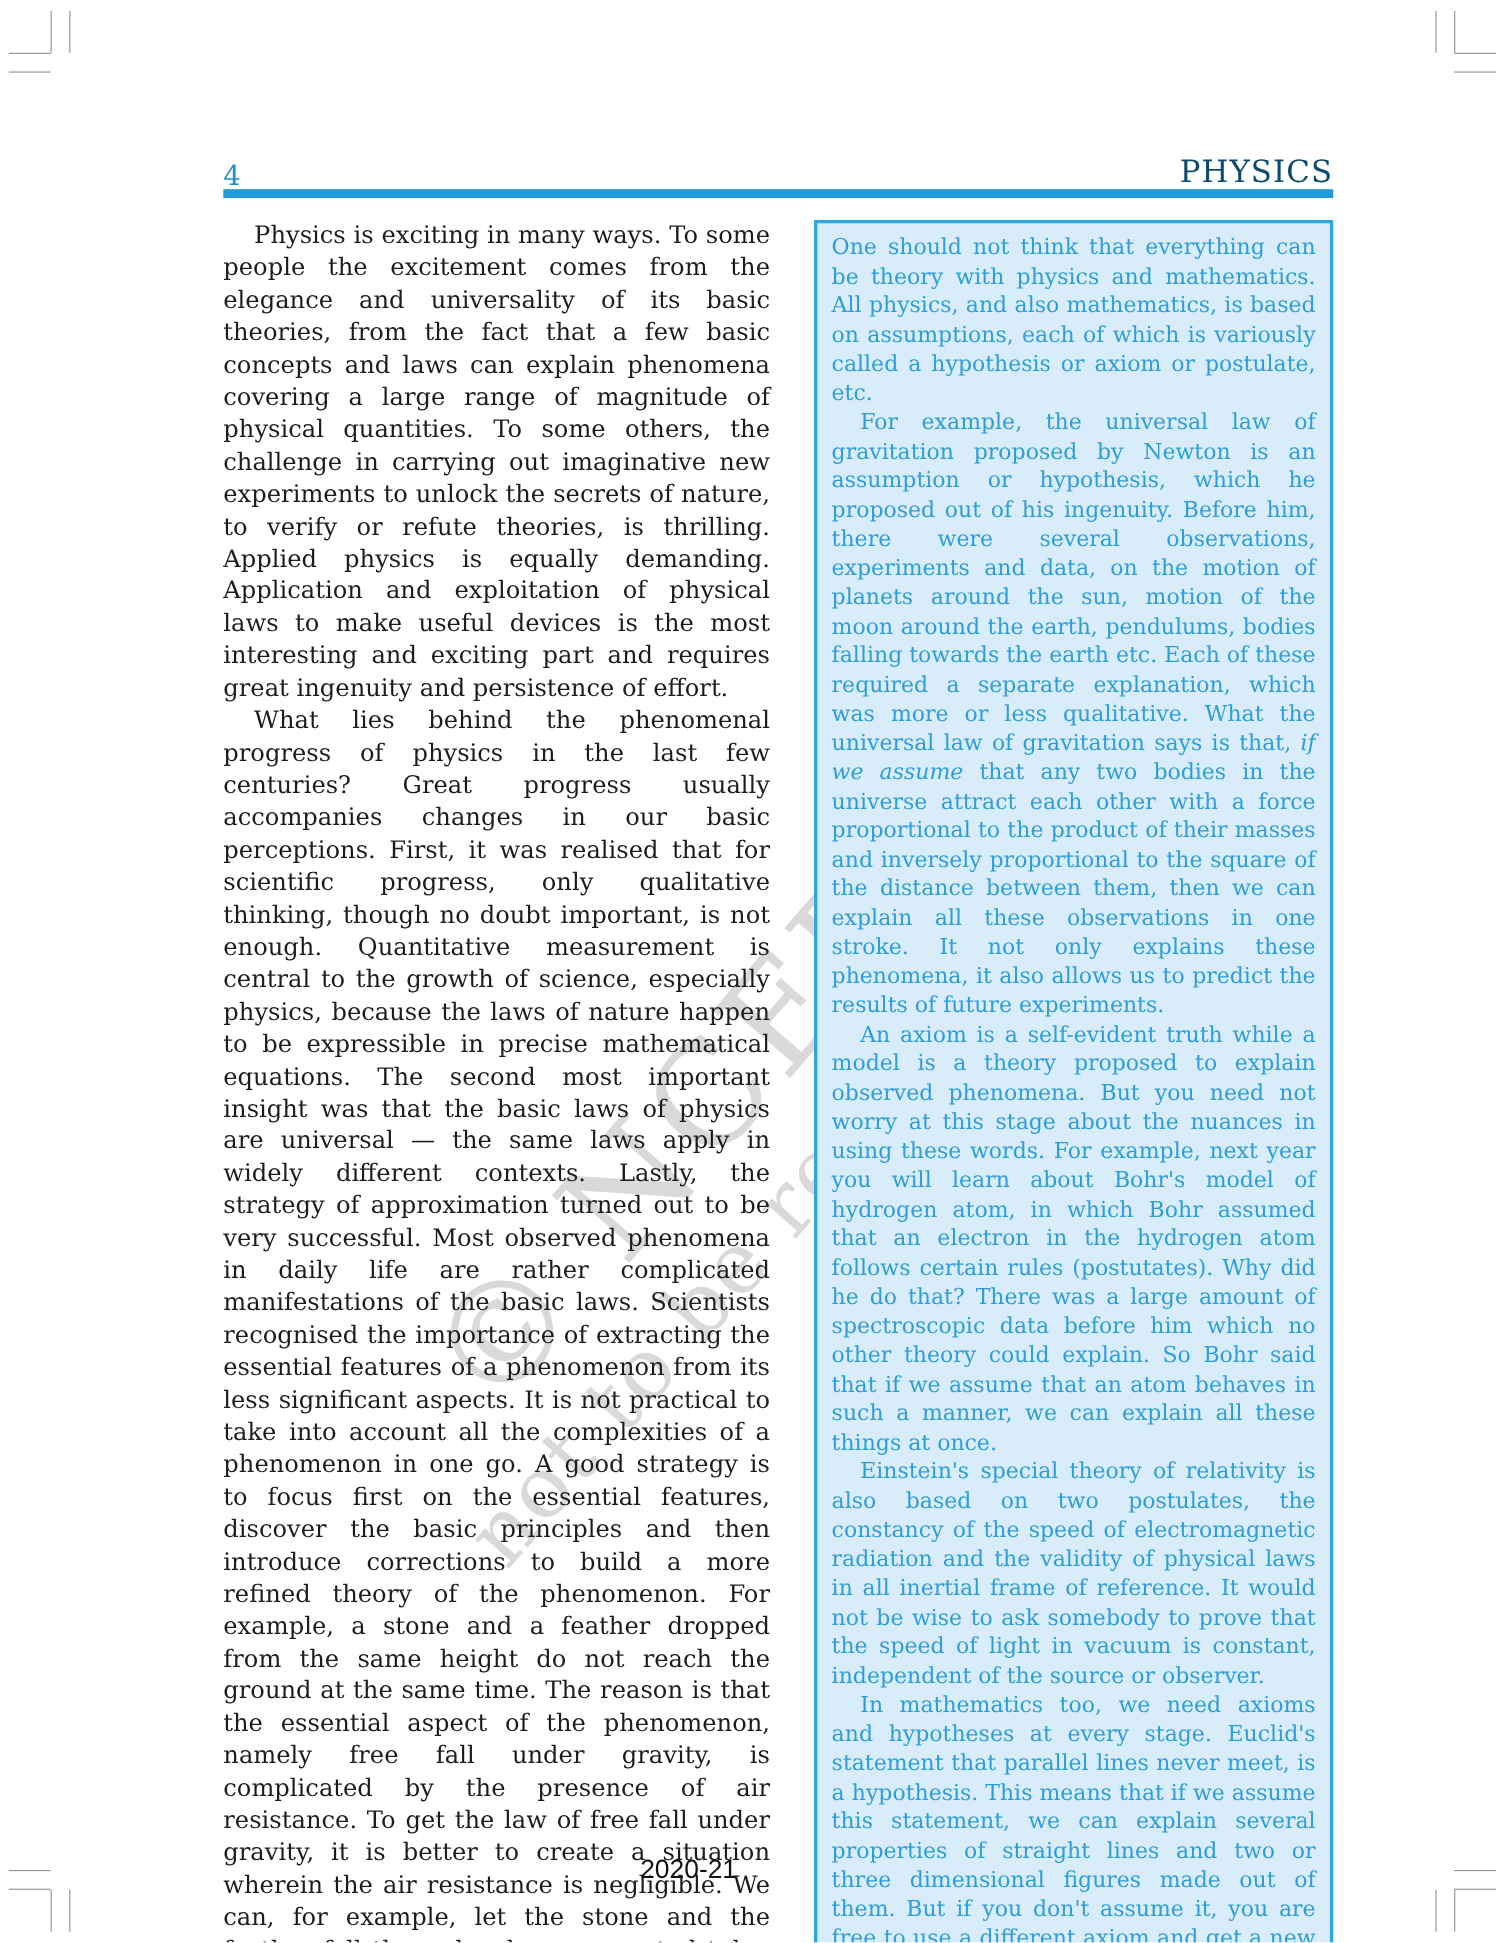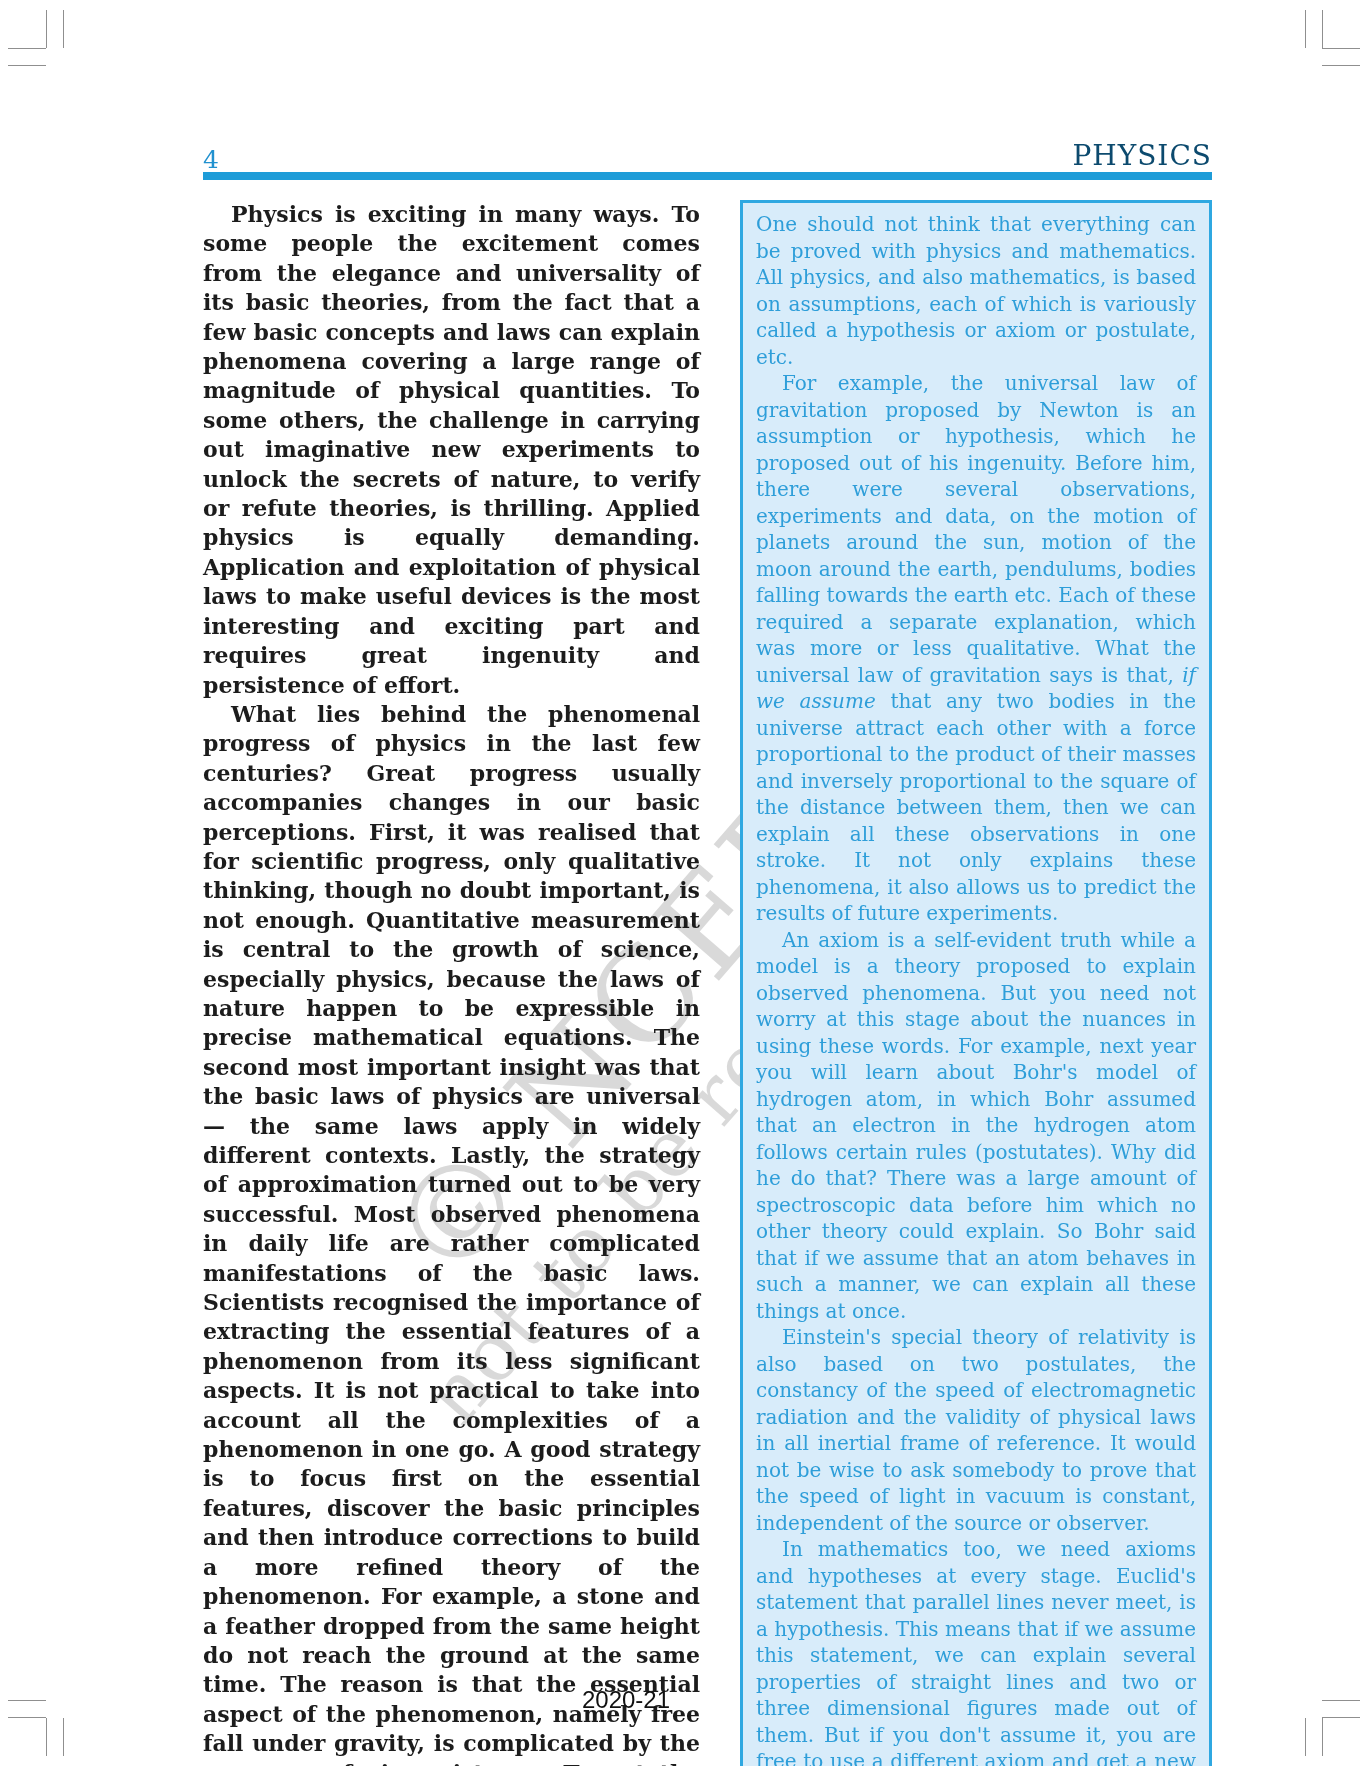--- a/index.html
+++ b/index.html
@@ -27,21 +27,21 @@
   .header-rule{
     position:absolute;left:203px;top:172px;width:1009px;height:8px;
     background:#1e9cd8;z-index:2;
   }
   
   .col-left{
     position:absolute;left:203px;top:200px;width:497px;z-index:1;
     font-size:22px;line-height:29.4px;color:#1c1c1c;
     text-align:justify;
   }
-  .col-left p{margin:0;text-indent:28px;font-weight:bold;}
+  .col-left p{margin:0;text-indent:28px;}
   
   .side-box{
     position:absolute;left:740px;top:200px;width:472px;min-height:1312px;
     box-sizing:border-box;
     background:#d8ecfa;border:3px solid #2fa8e1;
     padding:8px 13px 14px 13px;z-index:1;
   }
   .side-box h2{
     margin:4px 0 10px 0;
     font-size:23px;line-height:1.2;text-align:center;
@@ -110,21 +110,21 @@
     <span class="header-title">PHYSICS</span>
   </div>
   <div class="header-rule"></div>
 
   <div class="col-left">
     <p>Physics is exciting in many ways. To some people the excitement comes from the elegance and universality of its basic theories, from the fact that a few basic concepts and laws can explain phenomena covering a large range of magnitude of physical quantities. To some others, the challenge in carrying out imaginative new experiments to unlock the secrets of nature, to verify or refute theories, is thrilling.  Applied physics is equally demanding. Application and exploitation of physical laws to make useful devices is the most interesting and exciting part and requires great ingenuity and persistence of effort.</p>
     <p>What lies behind the phenomenal progress of physics in the last few centuries? Great progress usually accompanies changes in our basic perceptions.  First, it was realised that for scientific progress, only qualitative thinking, though no doubt important, is not enough. Quantitative measurement is central to the growth of science, especially physics, because the laws of nature happen to be expressible in precise mathematical equations. The second most important insight was that the basic laws of physics are universal — the same laws apply in widely different contexts. Lastly, the strategy of approximation turned out to be very successful.  Most observed phenomena in daily life are rather complicated manifestations of the basic laws. Scientists recognised the importance of extracting the essential features of a phenomenon from its less significant aspects. It is not practical to take into account all the complexities of a phenomenon in one go. A good strategy is to focus first on the essential features, discover the basic principles and then introduce corrections to build a more refined theory of the phenomenon. For example, a stone and a feather dropped from the same height do not reach the ground at the same time. The reason is that the essential aspect of the phenomenon, namely free fall under gravity, is complicated by the presence of air resistance. To get the law of free fall under gravity, it is better to create a situation wherein the air resistance is negligible. We can, for example, let the stone and the feather fall through a long evacuated tube. In that case, the two objects will fall almost at the same rate, giving the basic law that acceleration due to gravity is independent of the mass of the object.  With the basic law thus found, we can go back to the feather, introduce corrections due to air resistance, modify the existing theory and try to build a more realistic</p>
   </div>
 
   <aside class="side-box">
-    <p class="first">One should not think that everything can be proved with physics and mathematics. All physics, and also mathematics, is based on assumptions, each of which is variously called a hypothesis or axiom or postulate, etc.</p>
+    <p class="first">One should not think that everything can be theory with physics and mathematics. All physics, and also mathematics, is based on assumptions, each of which is variously called a hypothesis or axiom or postulate, etc.</p>
     <p><span>For example, the universal law of gravitation proposed by Newton is an assumption or hypothesis, which he proposed out of his ingenuity. Before him, there were several observations, experiments and data, on the motion of planets around the sun, motion of the moon around the earth, pendulums, bodies falling towards the earth etc. Each of these required a separate explanation, which was more or less qualitative. What the universal law of gravitation says is that, </span><em>if we assume</em><span> that any two bodies in the universe attract each other with a force proportional to the product of their masses and inversely proportional to the square of the distance between them, then we can explain all these observations in one stroke. It not only explains these phenomena, it also allows us to predict the results of future experiments.</span></p>
     <p>An axiom is a self-evident truth while a model is a theory proposed to explain observed phenomena. But you need not worry at this stage about the nuances in using these words. For example, next year you will learn about Bohr's model of hydrogen atom, in which Bohr assumed that an electron in the hydrogen atom follows certain rules (postutates). Why did he do that? There was a large amount of spectroscopic data before him which no other theory could explain. So Bohr said that if we assume that an atom behaves in such a manner, we can explain all these things at once.</p>
     <p>Einstein's special theory of relativity is also based on two postulates, the constancy of the speed of electromagnetic radiation and the validity of physical laws in all inertial frame of reference. It would not be wise to ask somebody to prove that the speed of light in vacuum is constant, independent of the source or observer.</p>
     <p>In mathematics too, we need axioms and hypotheses at every stage. Euclid's statement that parallel lines never meet, is a hypothesis. This means that if we assume this statement, we can explain several properties of straight lines and two or three dimensional figures made out of them. But if you don't assume it, you are free to use a different axiom and get a new geometry, as has indeed happened in the past few centuries and decades.</p>
   </aside>
 
   <div class="footer">
     <span>2020-21</span>
   </div>
 

